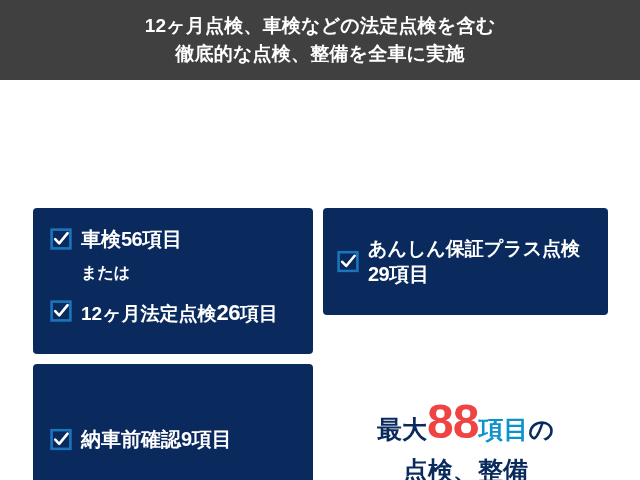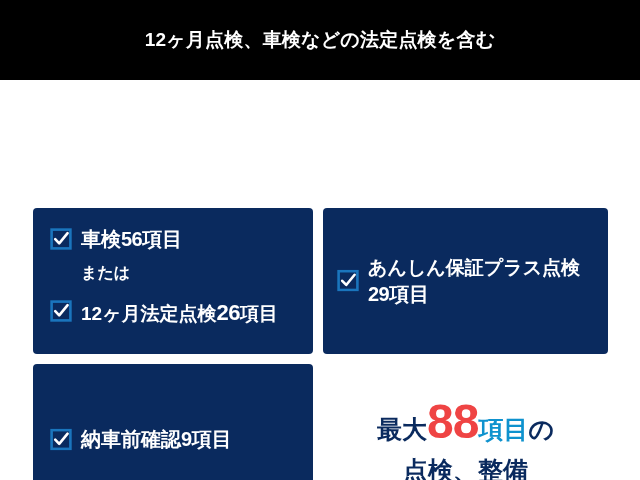--- a/index.html
+++ b/index.html
@@ -13,21 +13,21 @@
     background: #ffffff;
     font-family: "Liberation Sans", "DejaVu Sans", sans-serif;
     overflow: hidden;
     position: relative;
   }
 
   
   .header-band {
     width: 640px;
     height: 80px;
-    background: #000000;
+    background: #404040;
     display: flex;
     flex-direction: column;
     align-items: center;
     justify-content: center;
     box-sizing: border-box;
   }
   .header-line {
     color: #ffffff;
     font-size: 19px;
     font-weight: bold;
@@ -76,21 +76,21 @@
   .row.no-box {
     padding-left: 31px;
     gap: 0;
   }
 
   
   #card-warranty {
     left: 323px;
     top: 128px;
     width: 285px;
-    height: 146px;
+    height: 107px;
   }
   #card-warranty .wrap {
     position: absolute;
     left: 14px;
     top: 50%;
     transform: translateY(-50%);
     display: flex;
     align-items: center;
     gap: 9px;
   }
@@ -179,20 +179,21 @@
   .summary-line .mid {
     color: #0e92ce;
     font-size: 25px;
   }
 </style>
 </head>
 <body>
 
 <div class="header-band">
   <div class="header-line">12ヶ月点検、車検などの法定点検を含む</div>
+  <div class="header-line">徹底的な点検、整備を全車に実施</div>
 </div>
 
 <div class="board">
 
   <div class="card" id="card-inspection">
     <div class="rows">
 
       <div class="row">
         <svg class="checkbox-icon" viewBox="0 0 22 22">
           <rect x="1.6" y="1.6" width="18.8" height="18.8" fill="none" stroke="#1a75bd" stroke-width="2.6"></rect>

